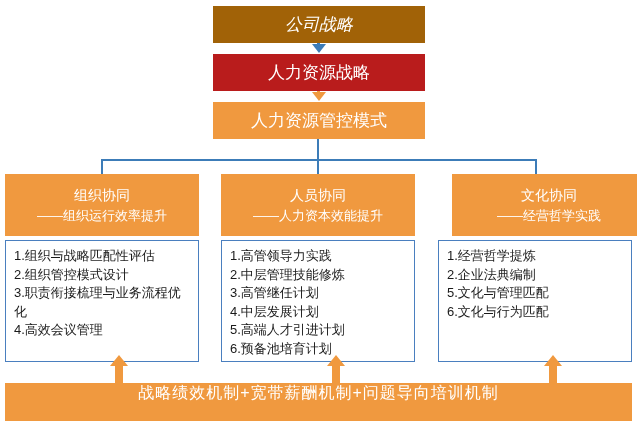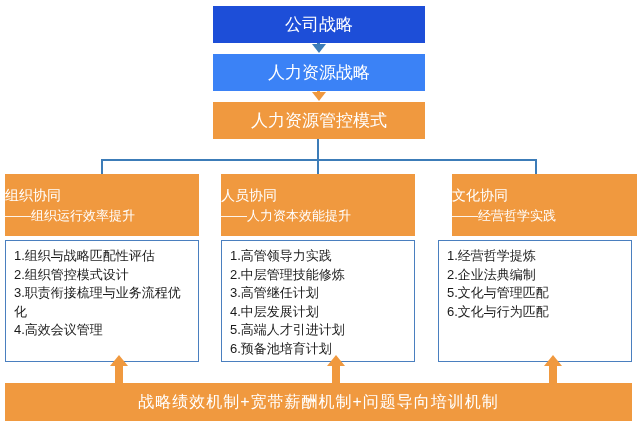--- a/index.html
+++ b/index.html
@@ -27,29 +27,30 @@
     color: #ffffff;
     text-align: center;
     line-height: 1.25;
   }
   
   .top-blue-1 {
     left: 213px;
     top: 6px;
     width: 212px;
     height: 37px;
-    background: #1d4ed8;
+    background: #a16207;
     font-size: 17px;
+    font-style: italic;
   }
   .top-blue-2 {
     left: 213px;
     top: 54px;
     width: 212px;
     height: 37px;
-    background: #3b82f6;
+    background: #b91c1c;
     font-size: 17px;
   }
   .top-orange {
     left: 213px;
     top: 102px;
     width: 212px;
     height: 37px;
     background: #f0993f;
     font-size: 17px;
   }
@@ -65,21 +66,21 @@
   
   .pillar-head {
     position: absolute;
     box-sizing: border-box;
     background: #f0993f;
     color: #ffffff;
     height: 62px;
     width: 194px;
     display: flex;
     flex-direction: column;
-    align-items: flex-start;
+    align-items: center;
     justify-content: center;
     font-size: 14px;
     line-height: 1.5;
   }
   .pillar-head .sub {
     font-size: 13px;
   }
   .p1 { left: 5px; top: 174px; }
   .p2 { left: 221px; top: 174px; }
   .p3 { left: 452px; top: 174px; }
@@ -111,21 +112,21 @@
   
   .bottom-bar {
     position: absolute;
     left: 5px;
     top: 383px;
     width: 627px;
     height: 38px;
     background: #f0993f;
     color: #ffffff;
     display: flex;
-    align-items: center;
+    align-items: flex-start;
     justify-content: center;
     font-size: 16px;
     letter-spacing: 1px;
   }
   
   .up-arrow {
     position: absolute;
     width: 18px;
     height: 28px;
   }

